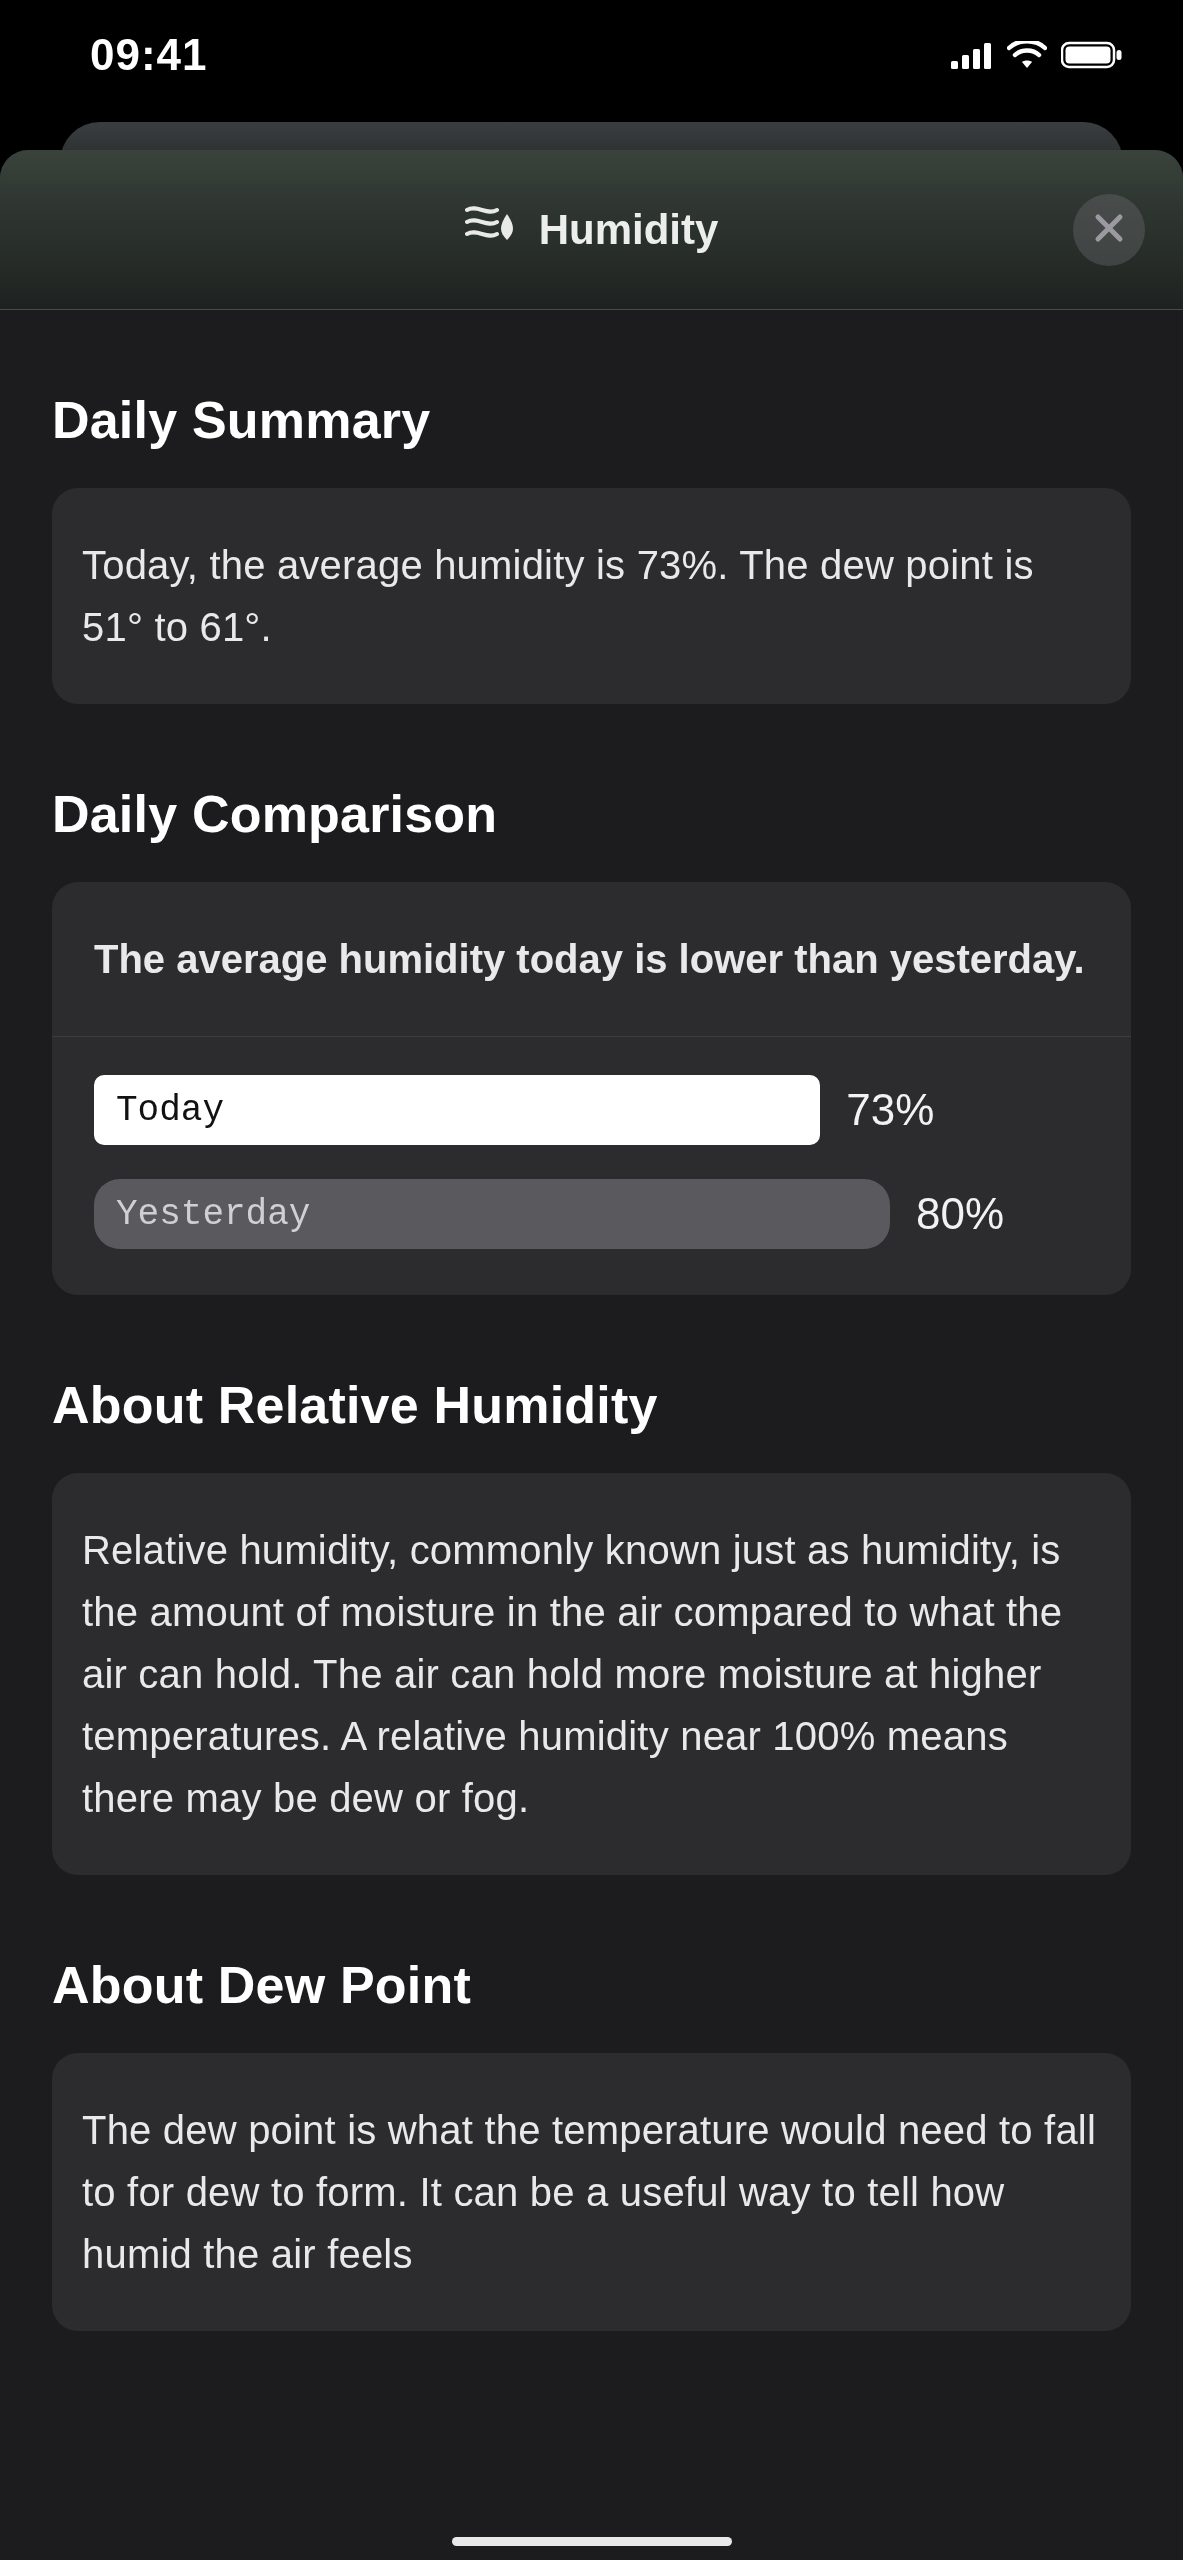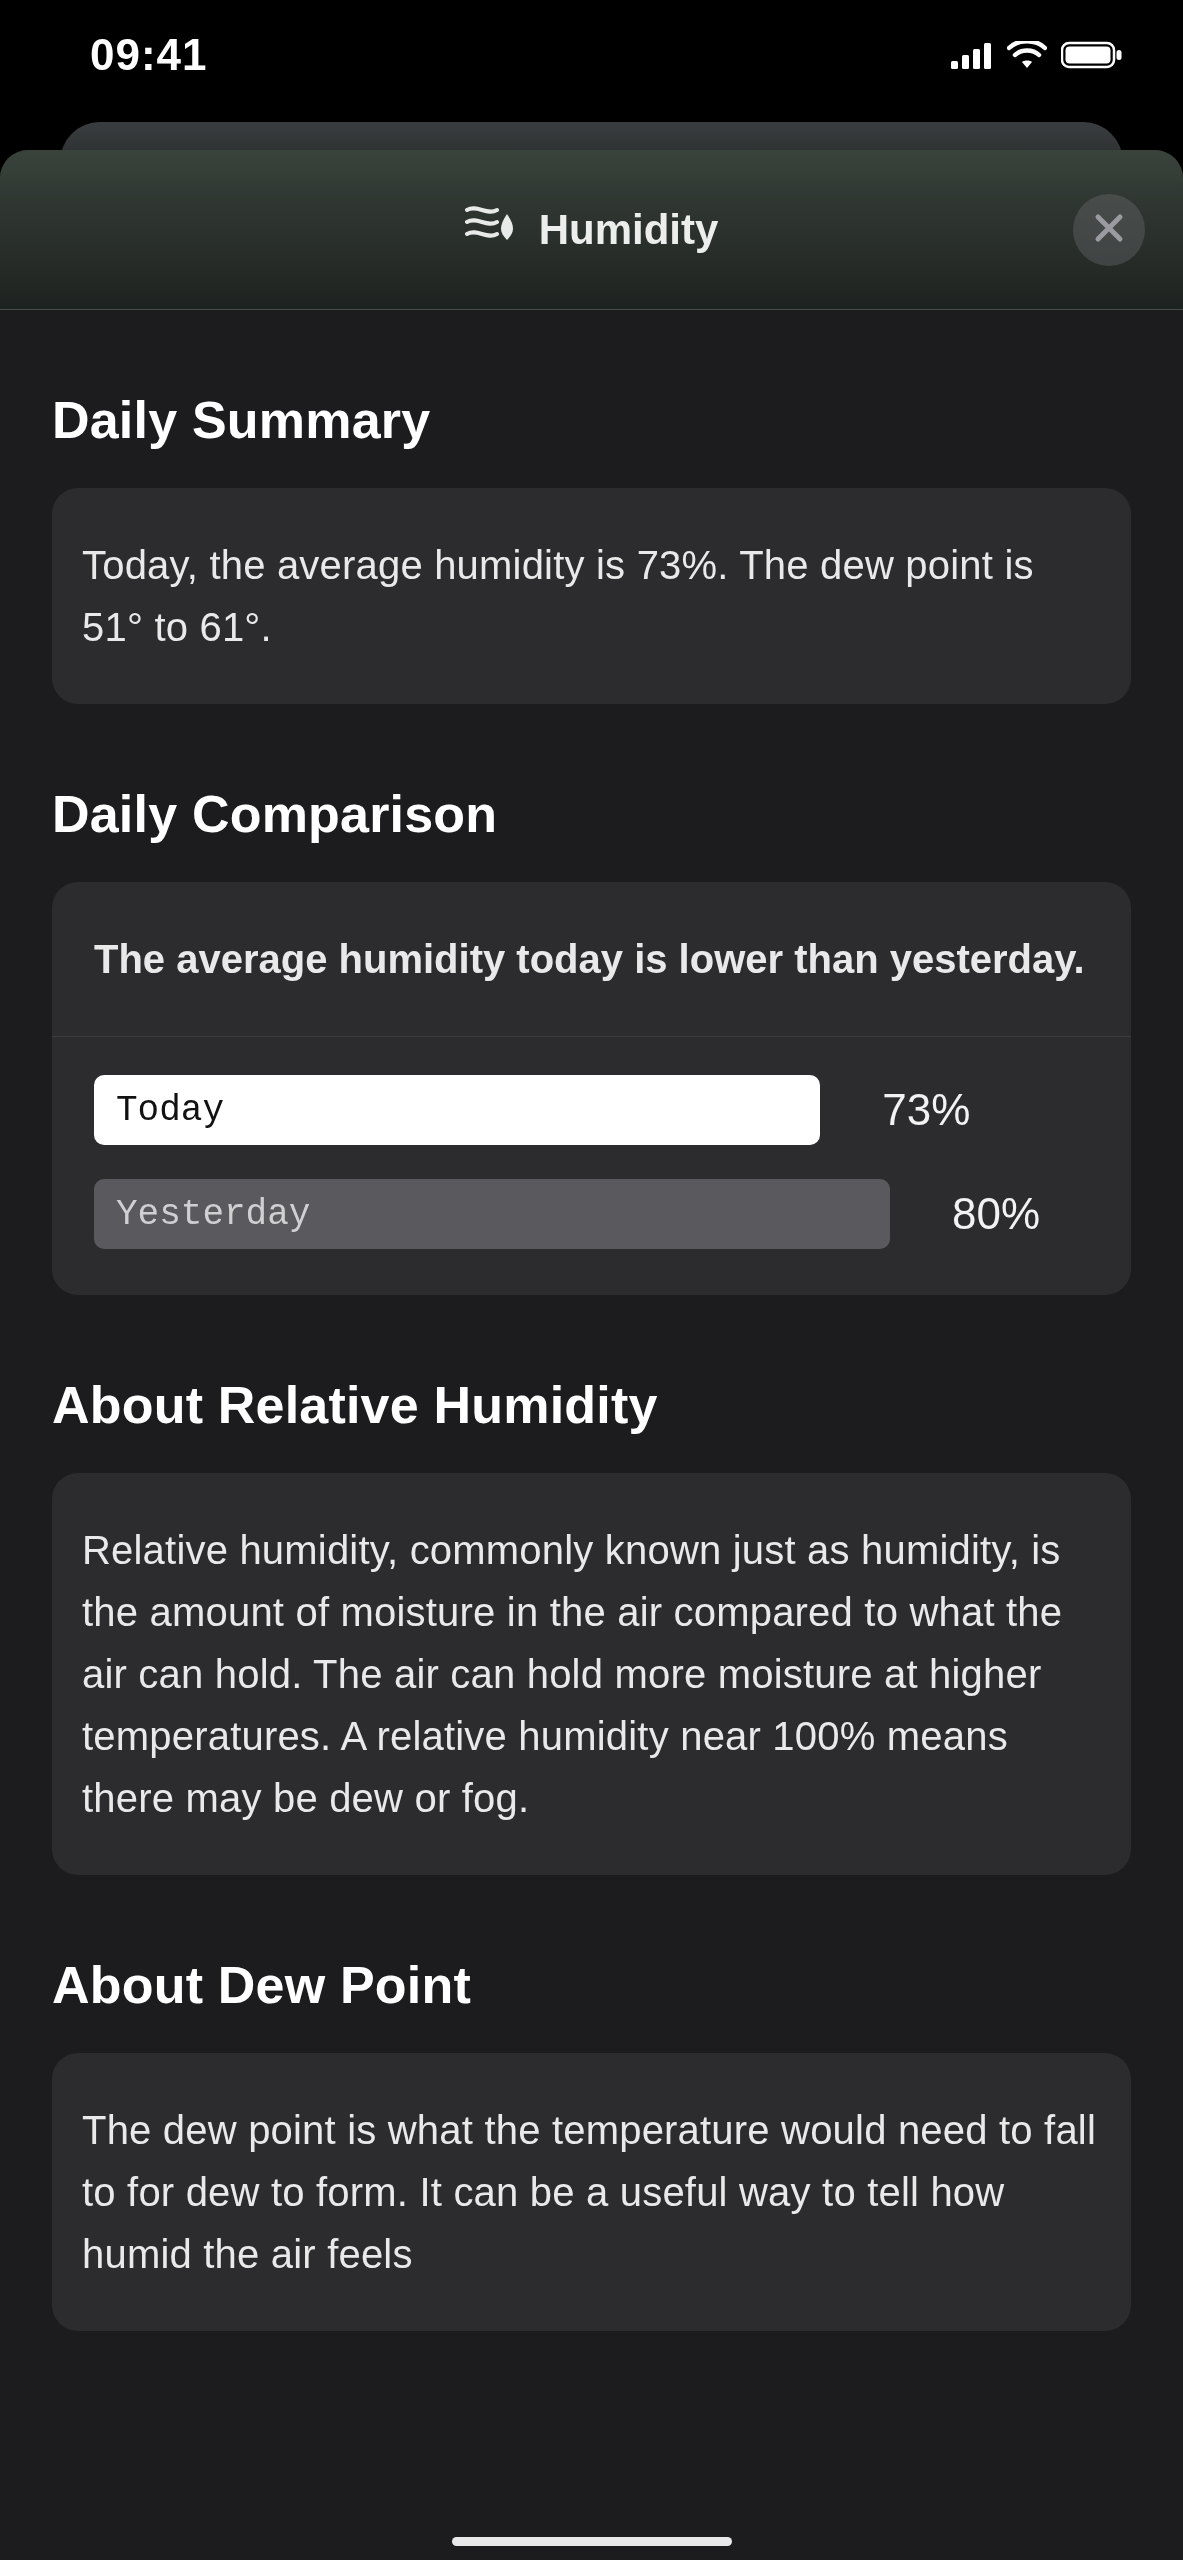--- a/index.html
+++ b/index.html
@@ -143,27 +143,27 @@
   }
   .bar-today {
     background: #fff;
     color: #111;
     font-weight: 500;
   }
   .bar-yesterday {
     background: #5a5a5e;
     color: #d0d0d2;
     font-weight: 500;
+    border-radius: 26px;
   }
   .bar-value {
     font-size: 44px;
     font-weight: 500;
     color: #f2f2f3;
     min-width: 120px;
-    margin-left: 36px;
   }
 
   .home-indicator {
     position: absolute;
     bottom: 14px;
     left: 50%;
     transform: translateX(-50%);
     width: 280px;
     height: 9px;
     border-radius: 6px;

